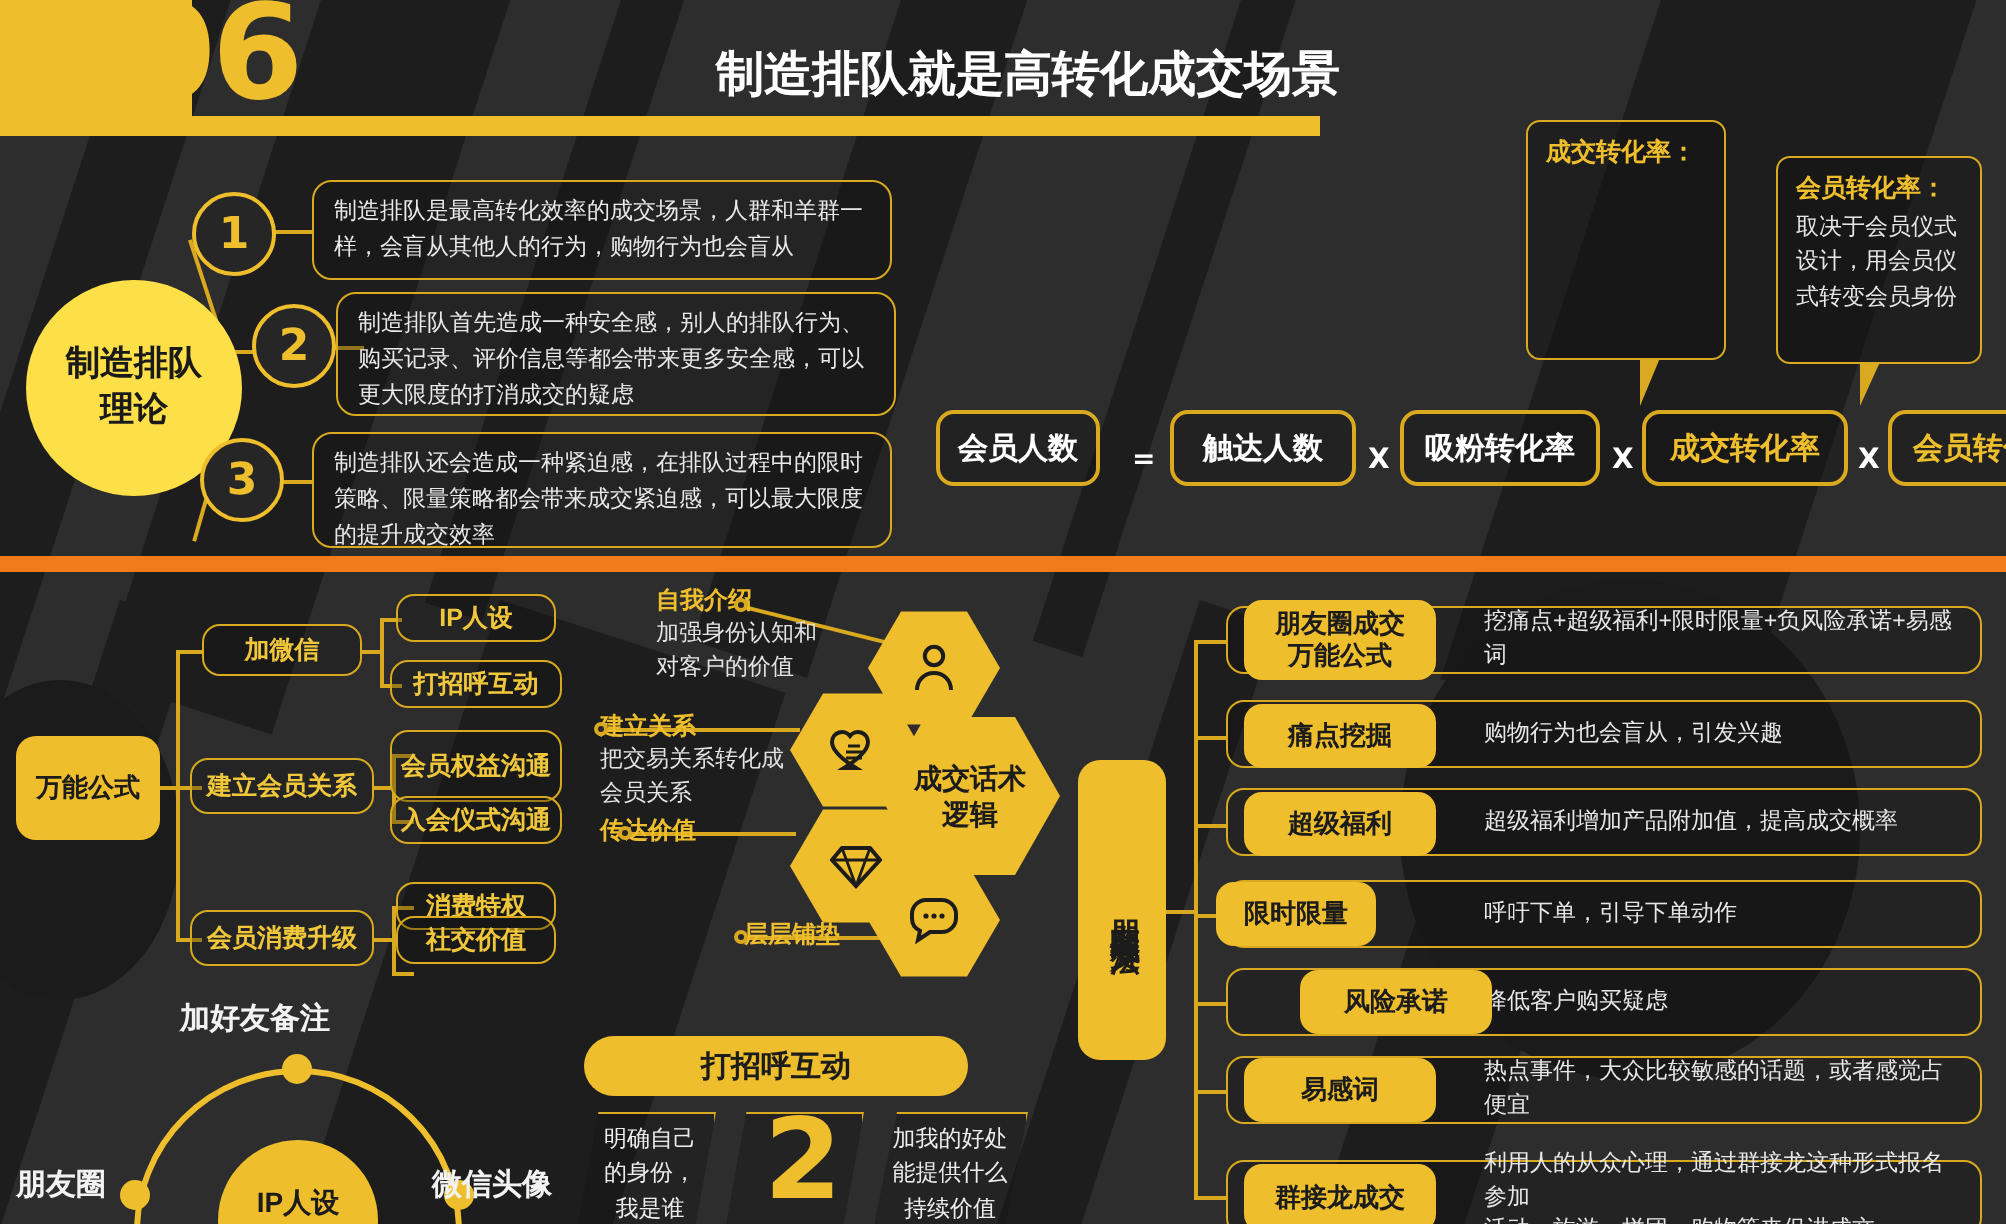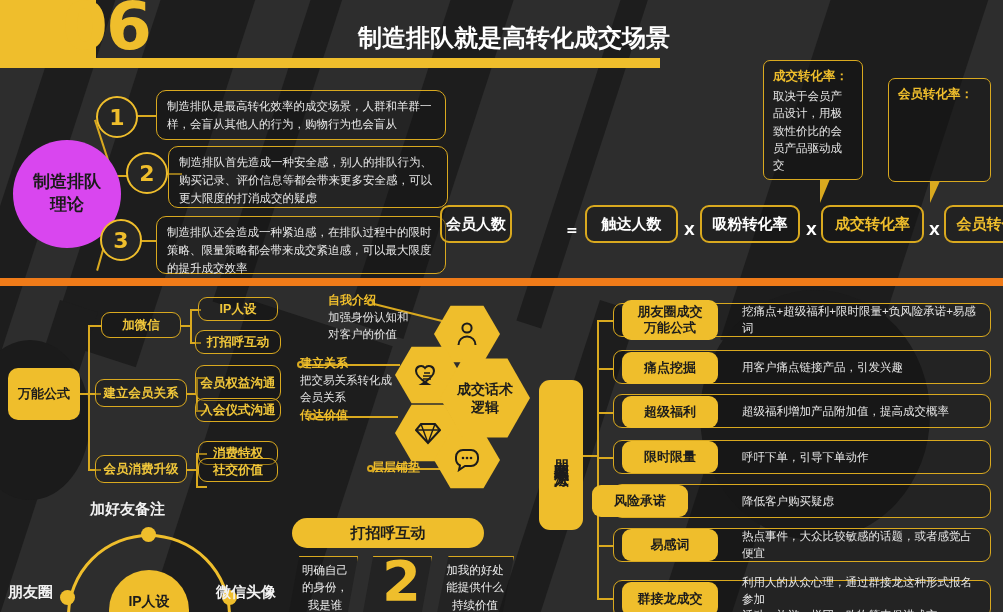--- a/index.html
+++ b/index.html
@@ -17,21 +17,21 @@
   
   .header{position:absolute;left:0;top:0;width:720px;height:72px;z-index:5;}
   .hdr-yellow-block{position:absolute;left:0;top:0;width:96px;height:58px;background:#efbe2c;}
   .hdr-underline{position:absolute;left:0;top:58px;width:660px;height:10px;background:#efbe2c;}
   .hdr-num{position:absolute;left:62px;top:-6px;font-size:66px;font-weight:bold;color:#efbe2c;letter-spacing:-2px;line-height:1;font-family:"DejaVu Sans",sans-serif;}
   .hdr-title{position:absolute;left:176px;top:10px;font-size:40px;font-weight:bold;color:#fff;letter-spacing:1px;line-height:1;}
   .hdr-sub{position:absolute;left:358px;top:26px;font-size:24px;font-weight:bold;color:#fff;line-height:1;}
 
   
   .theory-circle{position:absolute;left:13px;top:140px;width:108px;height:108px;border-radius:50%;
-      background:#d946ef;color:#1a1a1a;font-size:17px;font-weight:bold;line-height:1.35;
+      background:#fde047;color:#1a1a1a;font-size:17px;font-weight:bold;line-height:1.35;
       display:flex;align-items:center;justify-content:center;text-align:center;z-index:6;}
   .num-circle{position:absolute;width:42px;height:42px;border-radius:50%;border:2.5px solid #efbe2c;
       background:#262626;color:#efbe2c;font-size:22px;font-weight:bold;display:flex;align-items:center;
       justify-content:center;z-index:7;font-family:"DejaVu Sans",sans-serif;}
   .t-box{position:absolute;border:1.6px solid #d9a91f;border-radius:10px;background:rgba(20,20,20,.35);
       color:#e9e9e9;font-size:11.5px;line-height:1.55;padding:7px 10px;z-index:6;}
   .connector{position:absolute;background:#d9a91f;z-index:5;}
 
   
   .callout{position:absolute;border:1.8px solid #d9a91f;border-radius:7px;background:rgba(18,18,18,.5);
@@ -145,30 +145,30 @@
 </div>
 <div class="t-box" style="left:168px;top:146px;width:280px;height:62px;">
   <span>制造排队首先造成一种安全感，别人的排队行为、购买记录、评价信息等都会带来更多安全感，可以更大限度的打消成交的疑虑</span>
 </div>
 <div class="t-box" style="left:156px;top:216px;width:290px;height:58px;">
   <span>制造排队还会造成一种紧迫感，在排队过程中的限时策略、限量策略都会带来成交紧迫感，可以最大限度的提升成交效率</span>
 </div>
 
 <div class="callout" style="left:763px;top:60px;width:100px;height:120px;">
   <b>成交转化率：</b>
-  <span>取决于会员产品设计，用极致性价比的会员产品驱动成交</span>
 </div>
 <div class="callout-tail" style="left:820px;top:179px;border-left:10px solid #d9a91f;border-top:0;border-bottom:24px solid transparent;border-right:12px solid transparent;"></div>
 
 <div class="callout" style="left:888px;top:78px;width:103px;height:104px;">
   <b>会员转化率：</b>
+  <span>取决于会员仪式设计，用会员仪式转变会员身份</span>
 </div>
 <div class="callout-tail" style="left:930px;top:181px;border-left:10px solid #d9a91f;border-bottom:22px solid transparent;border-right:12px solid transparent;"></div>
 
-<div class="f-chip" style="left:440px;top:205px;width:72px;">
+<div class="f-chip" style="left:468px;top:205px;width:82px;">
   <span>会员人数</span>
 </div>
 <div class="f-op" style="left:566px;">=</div>
 <div class="f-chip" style="left:585px;top:205px;width:93px;">
   <span>触达人数</span>
 </div>
 <div class="f-op" style="left:684px;">X</div>
 <div class="f-chip" style="left:700px;top:205px;width:100px;">
   <span>吸粉转化率</span>
 </div>
@@ -308,44 +308,44 @@
 
 <div class="r-desc" style="left:613px;top:303px;width:378px;height:34px;">
   <span>挖痛点+超级福利+限时限量+负风险承诺+易感词</span>
 </div>
 <div class="r-tag" style="left:622px;top:300px;width:96px;height:40px;">
   <span style="white-space:pre-line">朋友圈成交
 万能公式</span>
 </div>
 
 <div class="r-desc" style="left:613px;top:350px;width:378px;height:34px;">
-  <span>用客户痛点链接产品，引发兴趣</span>
+  <span>购物行为也会盲从，引发兴趣</span>
 </div>
 <div class="r-tag" style="left:622px;top:352px;width:96px;height:32px;">
   <span style="white-space:pre-line">痛点挖掘</span>
 </div>
 
 <div class="r-desc" style="left:613px;top:394px;width:378px;height:34px;">
   <span>超级福利增加产品附加值，提高成交概率</span>
 </div>
 <div class="r-tag" style="left:622px;top:396px;width:96px;height:32px;">
   <span style="white-space:pre-line">超级福利</span>
 </div>
 
 <div class="r-desc" style="left:613px;top:440px;width:378px;height:34px;">
   <span>呼吁下单，引导下单动作</span>
 </div>
-<div class="r-tag" style="left:622px;top:441px;width:96px;height:32px;">
+<div class="r-tag" style="left:608px;top:441px;width:80px;height:32px;">
   <span style="white-space:pre-line">限时限量</span>
 </div>
 
 <div class="r-desc" style="left:613px;top:484px;width:378px;height:34px;">
   <span>降低客户购买疑虑</span>
 </div>
-<div class="r-tag" style="left:592px;top:485px;width:96px;height:32px;">
+<div class="r-tag" style="left:650px;top:485px;width:96px;height:32px;">
   <span style="white-space:pre-line">风险承诺</span>
 </div>
 
 <div class="r-desc" style="left:613px;top:528px;width:378px;height:34px;">
   <span>热点事件，大众比较敏感的话题，或者感觉占便宜</span>
 </div>
 <div class="r-tag" style="left:622px;top:529px;width:96px;height:32px;">
   <span style="white-space:pre-line">易感词</span>
 </div>
 

